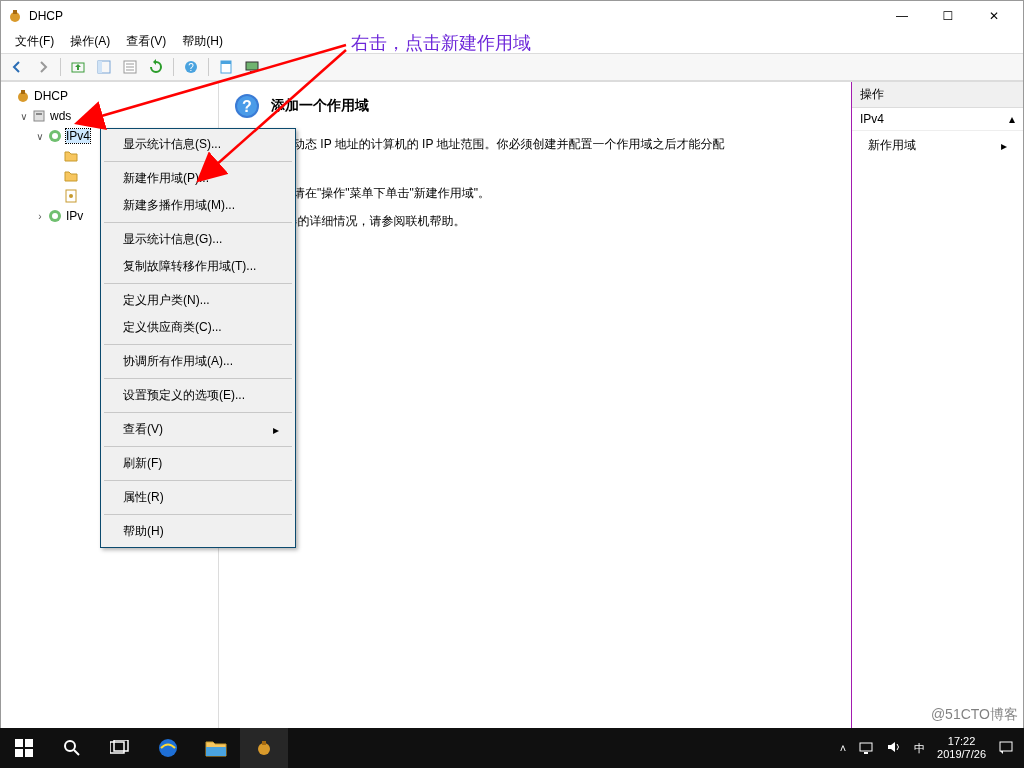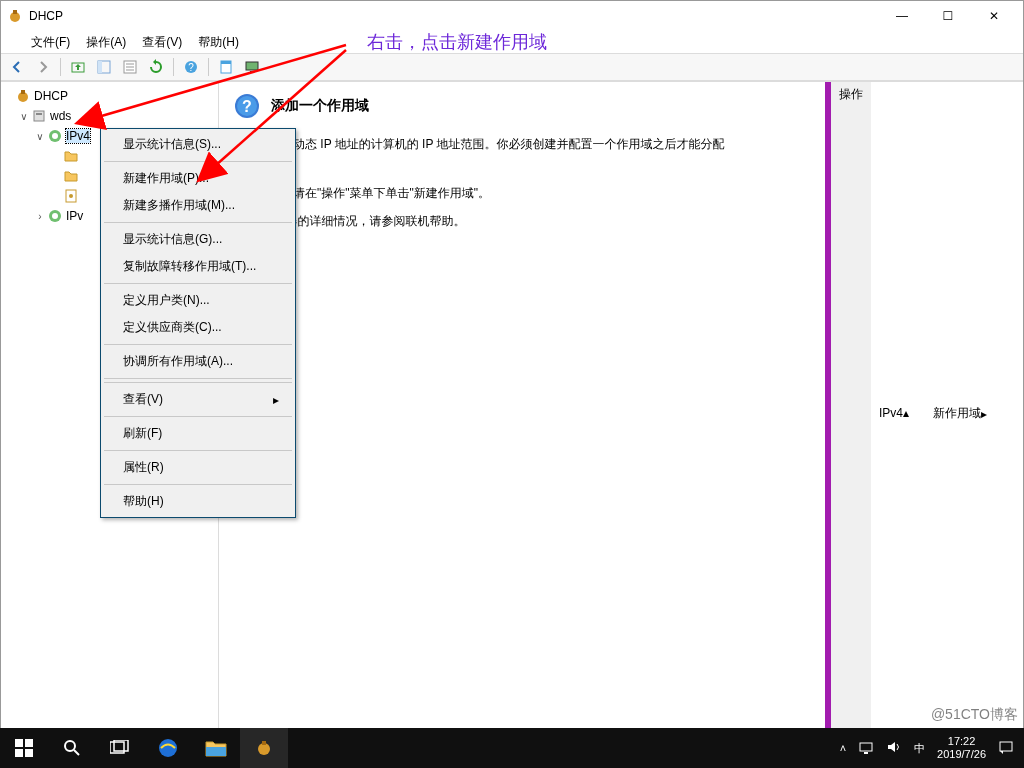--- a/index.html
+++ b/index.html
@@ -5,21 +5,21 @@
   * { box-sizing: border-box; margin: 0; padding: 0; font-family: "Microsoft YaHei", "Segoe UI", Tahoma, sans-serif; }
   html, body { width: 1024px; height: 768px; overflow: hidden; background: #fff; }
   .app { width: 1024px; height: 768px; display: flex; flex-direction: column; border: 1px solid #999; }
   
   .titlebar { height: 30px; display: flex; align-items: center; padding: 0 6px; background: #fff; position: relative; }
   .titlebar .icon { width: 16px; height: 16px; margin-right: 6px; display: flex; align-items: center; justify-content: center; }
   .titlebar .title { font-size: 12px; color: #000; }
   .titlebar .winctrls { margin-left: auto; display: flex; }
   .winbtn { width: 46px; height: 30px; display: flex; align-items: center; justify-content: center; font-size: 12px; cursor: pointer; }
   
-  .menubar { height: 22px; display: flex; align-items: center; padding: 0 6px; font-size: 12px; margin-left: 16px; }
+  .menubar { height: 22px; display: flex; align-items: flex-start; padding: 0 6px; font-size: 12px; }
   .menubar .menuitem { padding: 2px 8px; cursor: default; }
   .annotation-text { color: #6d28d9; font-size: 18px; margin-left: 120px; font-family: SimSun, serif; }
   
   .toolbar { height: 28px; border-top: 1px solid #dcdcdc; border-bottom: 1px solid #dcdcdc; background: #f7f7f7; display: flex; align-items: center; padding: 0 4px; gap: 2px; }
   .tbtn { width: 24px; height: 22px; border: 1px solid transparent; display: flex; align-items: center; justify-content: center; cursor: pointer; border-radius: 2px; }
   .tsep { width: 1px; height: 18px; background: #ccc; margin: 0 3px; }
   .svg16 { width: 16px; height: 16px; display: block; }
   
   .main { flex: 1; display: flex; min-height: 0; border-top: 1px solid #dcdcdc; }
   .tree { width: 218px; border-right: 1px solid #dcdcdc; font-size: 12px; padding-top: 4px; overflow: hidden; position: relative; }
@@ -32,21 +32,21 @@
   .indent2 { padding-left: 32px; }
   .indent3 { padding-left: 48px; }
   
   .content { flex: 1; display: flex; flex-direction: column; min-width: 0; }
   .content-inner { flex: 1; padding: 10px 14px; font-size: 12px; overflow: hidden; }
   .content-head { display: flex; align-items: center; gap: 10px; margin-bottom: 14px; }
   .qicon { width: 28px; height: 28px; }
   .content-title { font-weight: bold; font-size: 14px; }
   .content p { margin: 6px 0; line-height: 1.8; }
   
-  .actions { width: 198px; border-left: 6px solid #a21caf; font-size: 12px; display: flex; flex-direction: row; }
+  .actions { width: 172px; border-left: 1px solid #a21caf; font-size: 12px; display: flex; flex-direction: column; }
   .actions-header { background: #f0f0f0; border-bottom: 1px solid #dcdcdc; padding: 4px 8px; font-weight: normal; }
   .actions-sub { background: #fff; padding: 4px 8px; border-bottom: 1px solid #eee; display: flex; justify-content: space-between; align-items: center; }
   .actions-item { padding: 6px 16px; display: flex; justify-content: space-between; align-items: center; cursor: pointer; }
   
   .statusbar { height: 22px; border-top: 1px solid #dcdcdc; font-size: 12px; display: flex; align-items: center; padding: 0 6px; background: #f7f7f7; }
   
   .context-menu { position: absolute; left: 100px; top: 128px; background: #f0f0f0; border: 1px solid #0c4a6e; box-shadow: 2px 2px 4px rgba(0,0,0,0.3); font-size: 12px; padding: 2px; z-index: 50; width: 196px; }
   .cm-item { padding: 5px 14px 5px 20px; cursor: default; display: flex; justify-content: space-between; align-items: center; }
   .cm-sep { height: 1px; background: #c8c8c8; margin: 3px 1px; }
   
@@ -285,20 +285,23 @@
       <span>定义用户类(N)...</span>
     </div>
   <div class="cm-item">
       <span>定义供应商类(C)...</span>
     </div>
   <div class="cm-sep"></div>
   <div class="cm-item">
       <span>协调所有作用域(A)...</span>
     </div>
   <div class="cm-sep"></div>
+  <div class="cm-item">
+      <span>设置预定义的选项(E)...</span>
+    </div>
   <div class="cm-sep"></div>
   <div class="cm-item">
       <span>查看(V)</span>
       <span>▸</span>
     </div>
   <div class="cm-sep"></div>
   <div class="cm-item">
       <span>刷新(F)</span>
     </div>
   <div class="cm-sep"></div>

